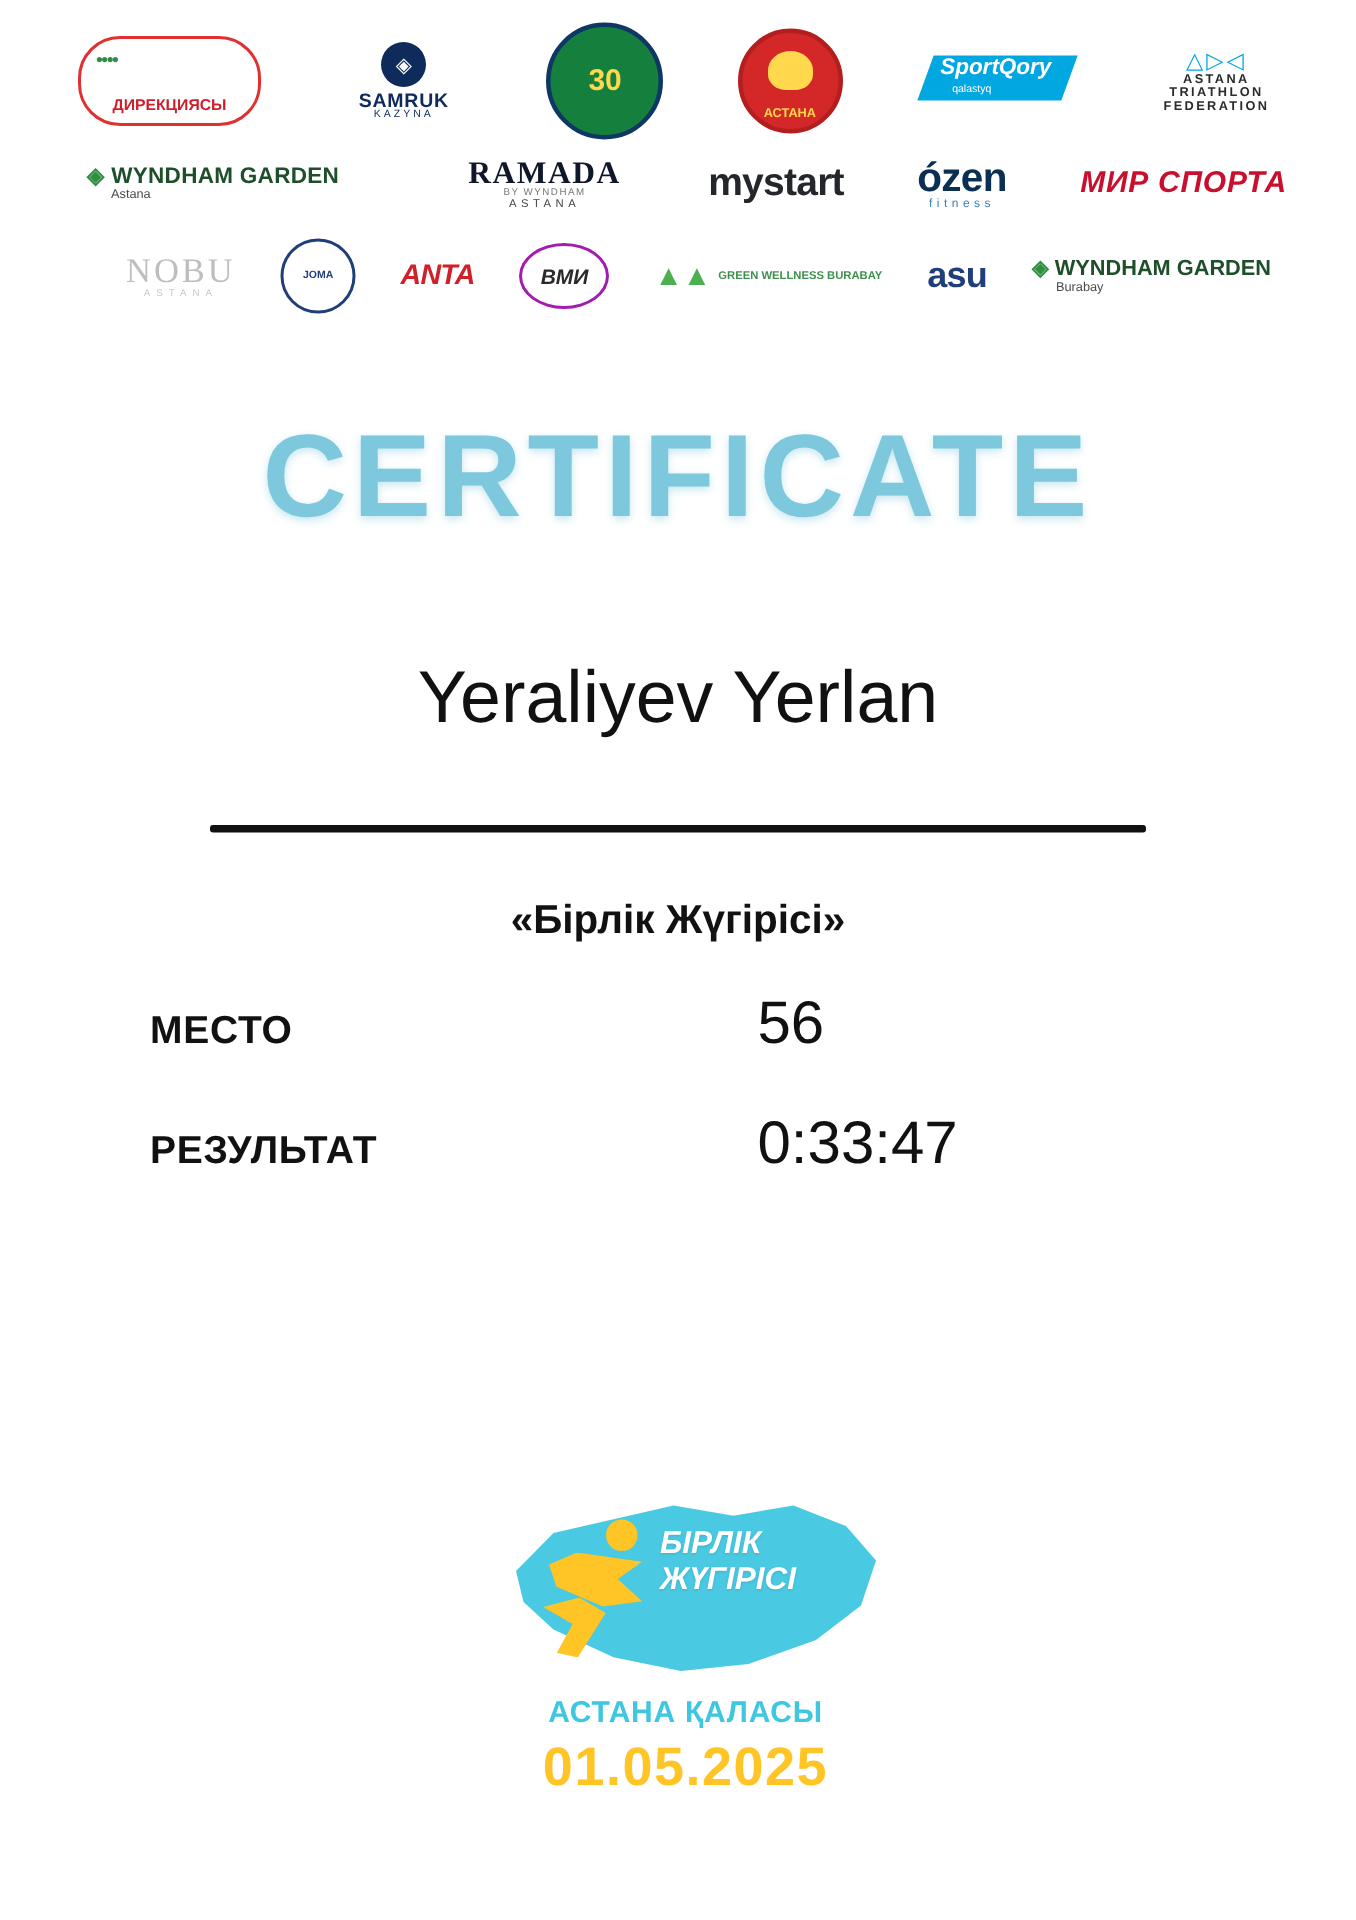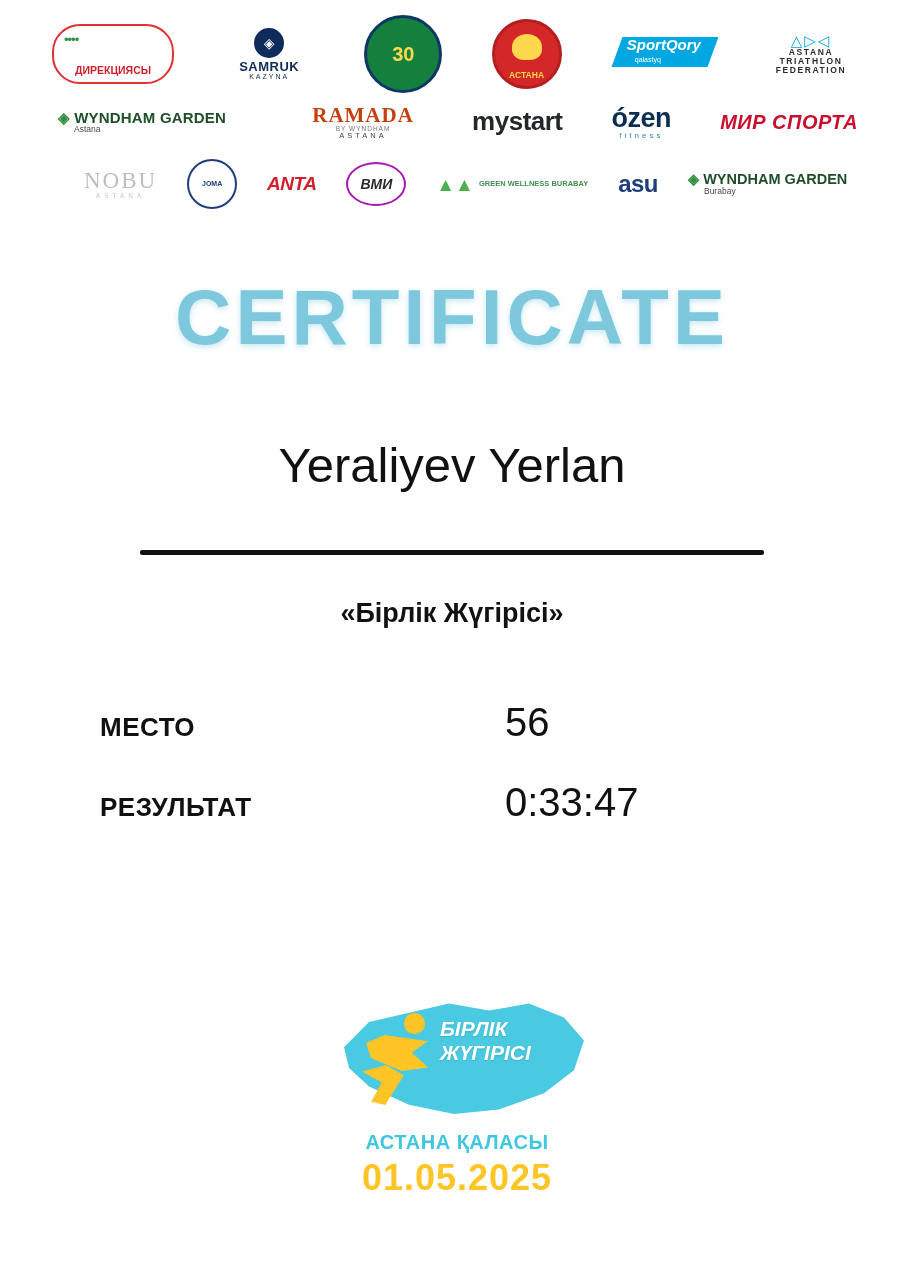--- a/index.html
+++ b/index.html
@@ -114,21 +114,21 @@
   .lg-atf .tri { font-size: 15px; color: #00a7e1; letter-spacing: 2px; }
   .lg-atf .t { font-size: 8.5px; font-weight: 700; letter-spacing: 1.6px; color: #2b2b2b; }
 
   
   .lg-wyndham1 { width: 196px; text-align: left; display: block; }
   .lg-wyndham1 .main { font-size: 15px; font-weight: 700; color: #1f4f2a; letter-spacing: .2px; }
   .lg-wyndham1 .main .sq { color: #2f8f3f; }
   .lg-wyndham1 .sub { font-size: 8.5px; color: #4a4a4a; margin-left: 16px; }
 
   .lg-ramada { width: 120px; display: block; text-align: center; }
-  .lg-ramada .main { font-size: 21px; font-weight: 700; color: #c2410c; font-family: "Liberation Serif", serif; letter-spacing: 1px; }
+  .lg-ramada .main { font-size: 21px; font-weight: 700; color: #0f172a; font-family: "Liberation Serif", serif; letter-spacing: 1px; }
   .lg-ramada .sub1 { font-size: 6.5px; color: #777; letter-spacing: 1px; }
   .lg-ramada .sub2 { font-size: 7.5px; color: #444; letter-spacing: 3px; }
 
   .lg-mystart { font-size: 26px; font-weight: 700; color: #23262b; letter-spacing: -.5px; }
 
   .lg-ozen { display: block; text-align: center; }
   .lg-ozen .main { font-size: 27px; font-weight: 700; color: #0b2f52; letter-spacing: -.5px; }
   .lg-ozen .sub { font-size: 8px; color: #3a7fb5; letter-spacing: 3px; }
 
   .lg-mirsporta { font-size: 20px; font-weight: 700; font-style: italic; color: #c8102e; letter-spacing: .5px; }
@@ -188,21 +188,21 @@
     position: absolute;
     top: 598px; left: 0; right: 0;
     text-align: center;
     font-size: 27px;
     font-weight: 700;
     color: #111;
   }
 
   .results {
     position: absolute;
-    top: 700px;
+    top: 660px;
     left: 100px;
     width: 700px;
   }
   .result-row {
     display: flex;
     align-items: baseline;
     height: 80px;
   }
   .result-label {
     width: 405px;

